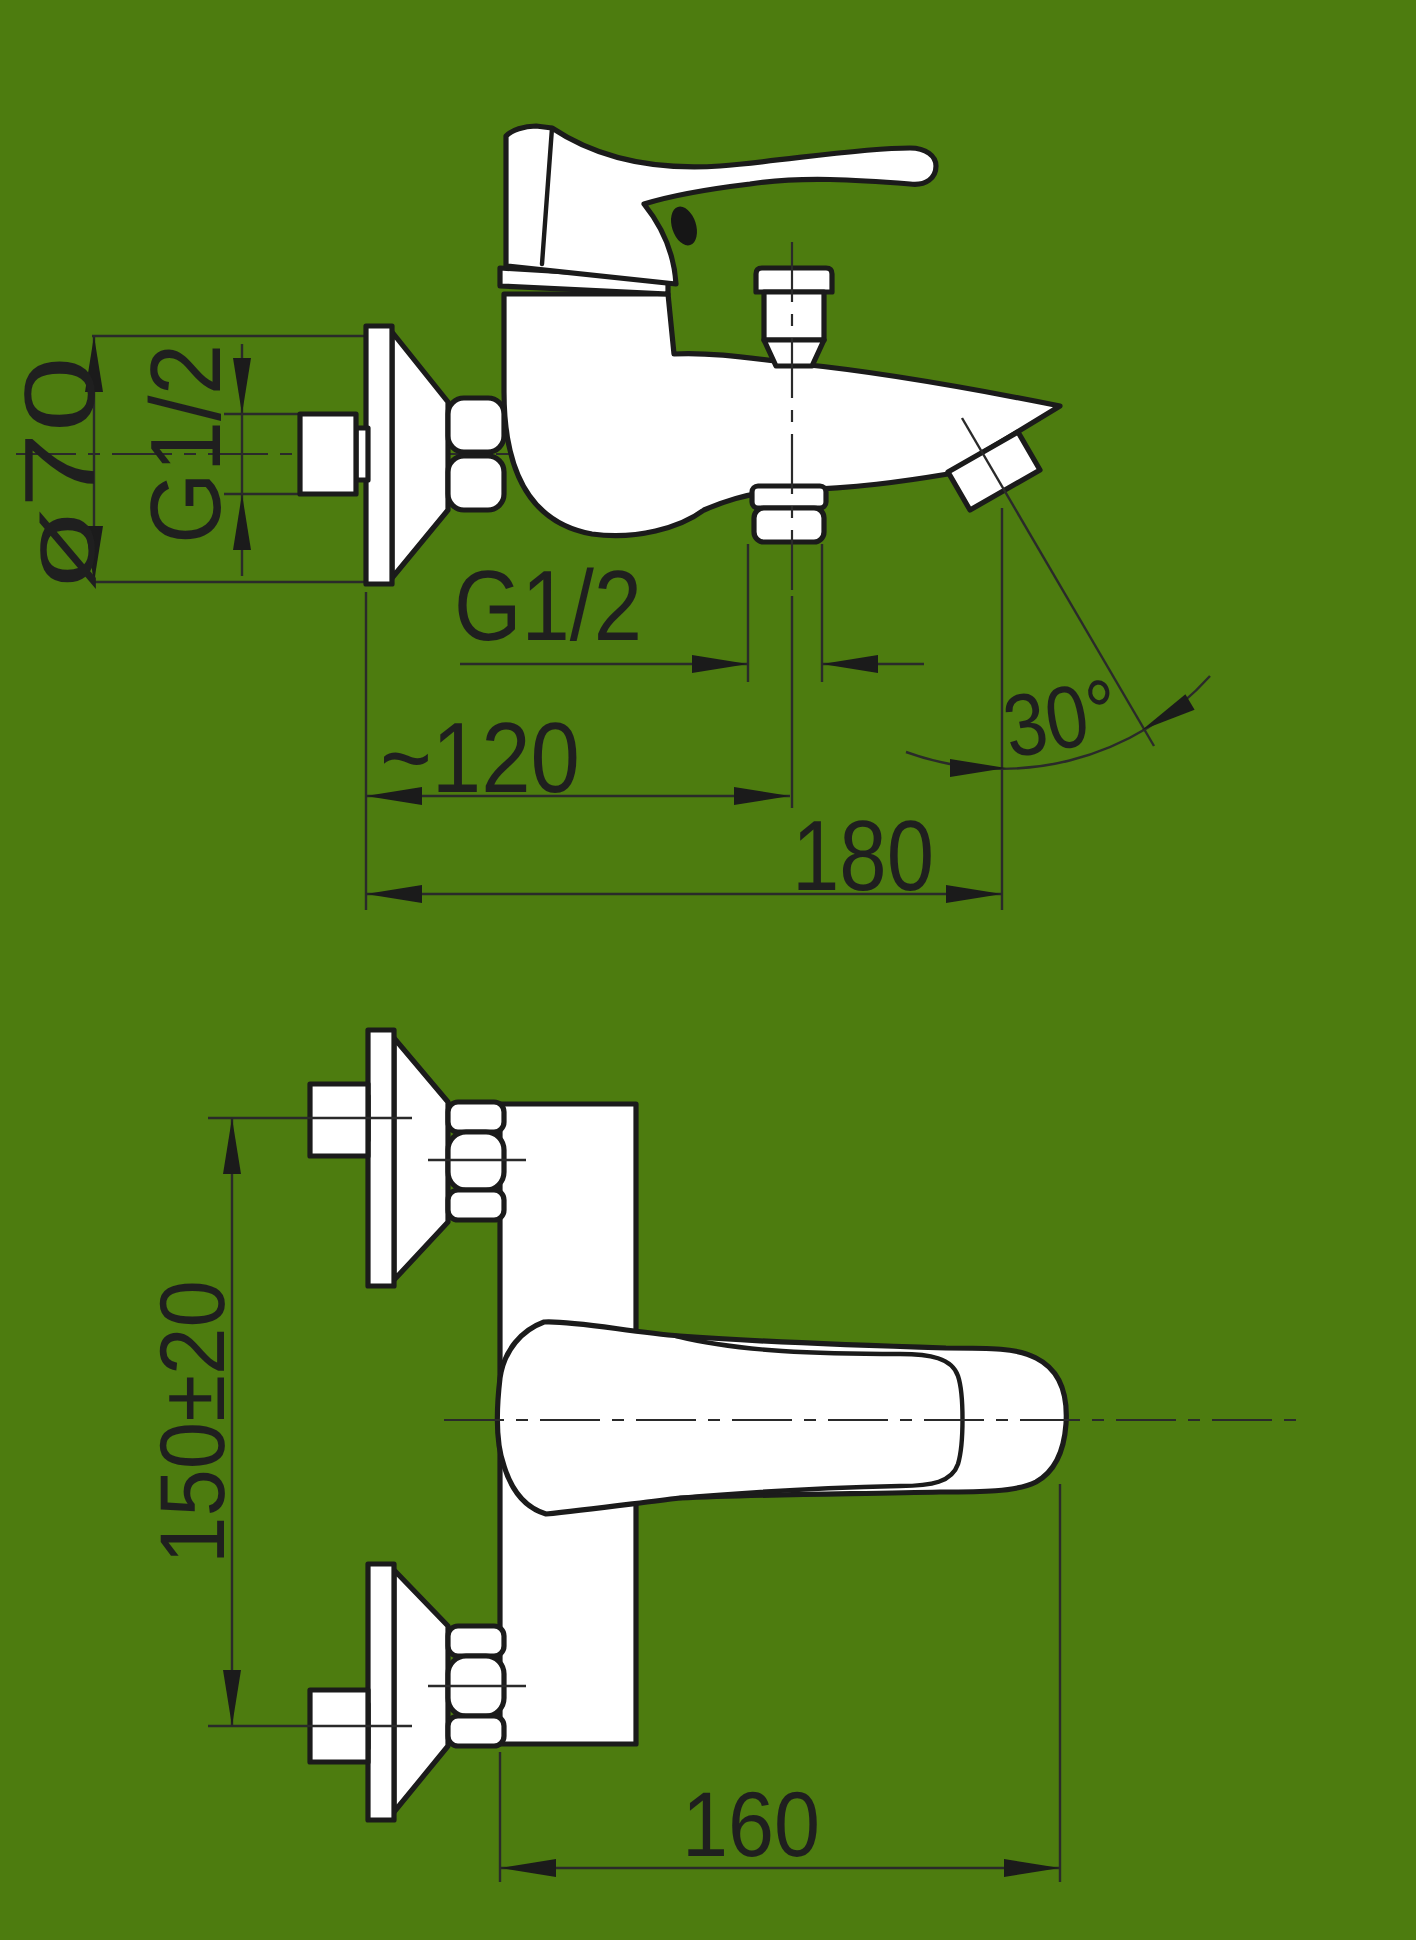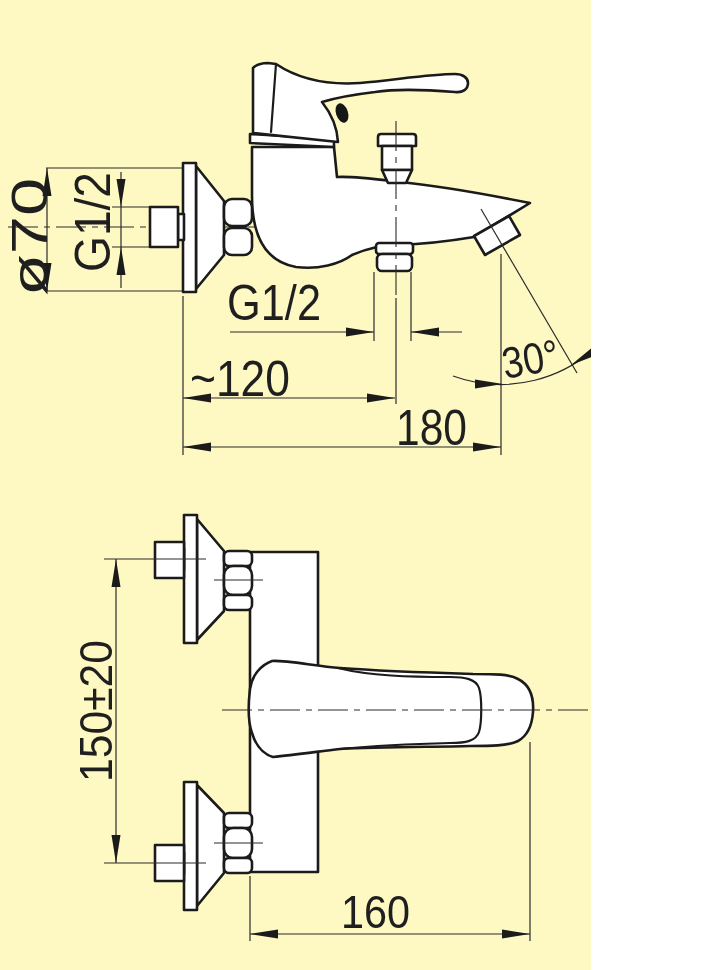--- a/index.html
+++ b/index.html
@@ -1,16 +1,16 @@
 <!DOCTYPE html>
 <html><head>
 <meta charset="utf-8">
 <style>
   html,body{margin:0;padding:0;background:#ffffff;}
-  .canvas{position:relative;width:591px;height:970px;background:#fef9c3;overflow:hidden;}
+  .canvas{position:relative;width:708px;height:970px;background:#4d7c0f;overflow:hidden;}
   svg{display:block;}
   .outline{fill:#ffffff;stroke:#1b1b1b;stroke-width:2.6;stroke-linejoin:round;stroke-linecap:round;}
   .outline-thin{fill:none;stroke:#1b1b1b;stroke-width:2.2;stroke-linejoin:round;stroke-linecap:round;}
   .thin{fill:none;stroke:#2a2a2a;stroke-width:1.2;}
   .cline{fill:none;stroke:#2a2a2a;stroke-width:1.1;stroke-dasharray:30 6 6 6;}
   .ah{fill:#1b1b1b;stroke:none;}
   .dim{font-family:"Liberation Sans","DejaVu Sans",sans-serif;fill:#1f1f1f;font-weight:400;}
   .dark{fill:#161616;stroke:none;}
 </style>
 </head>

